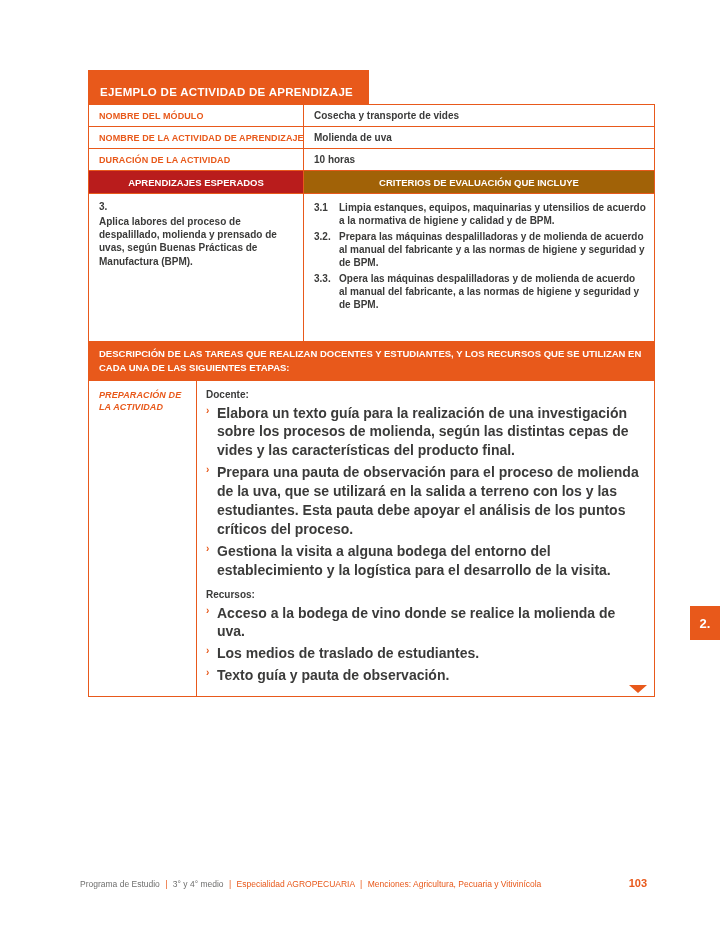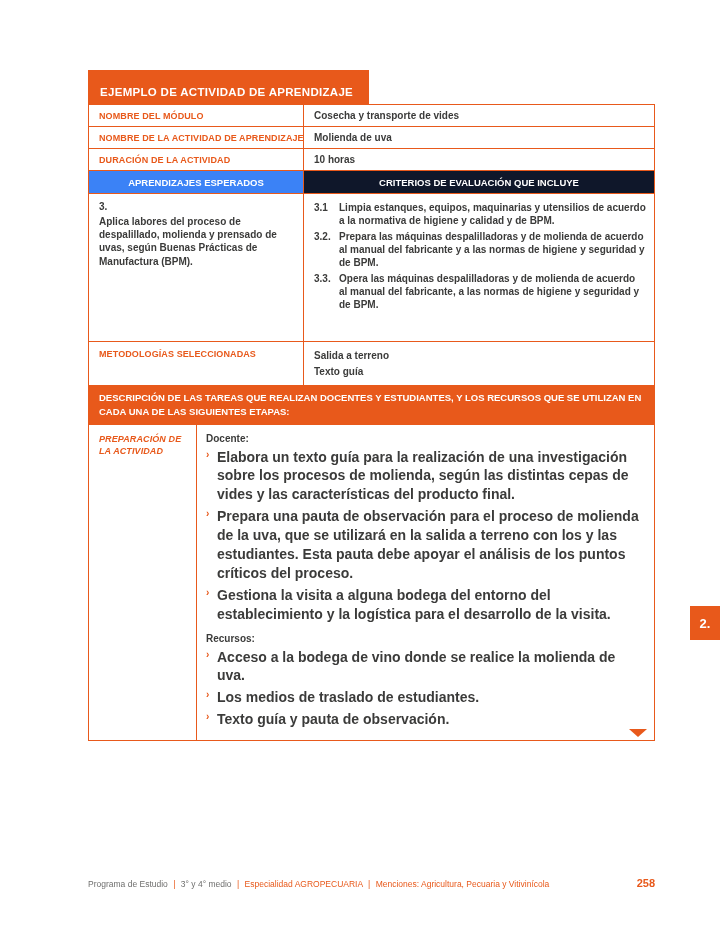--- a/index.html
+++ b/index.html
@@ -38,26 +38,26 @@
   }
   .r-info .cell-label { white-space:nowrap; overflow:hidden; }
   .cell-value {
     flex:1; font-size:10px; font-weight:bold; color:#3B3B3A;
     padding:0 8px 0 10px; display:flex; align-items:center;
   }
 
   
   .r-hdr { height:23px; }
   .hdr-left {
-    width:215px; flex:none; background:#3b82f6; color:#fff;
+    width:215px; flex:none; background:#b91c1c; color:#fff;
     display:flex; align-items:center; justify-content:center;
     font-weight:bold; font-size:9.5px; border-right:1px solid #E8591B;
   }
   .hdr-right {
-    flex:1; background:#0f172a; color:#fff;
+    flex:1; background:#a16207; color:#fff;
     display:flex; align-items:center; justify-content:center;
     font-weight:bold; font-size:9.5px;
   }
 
   
   .r-main { min-height:148px; }
   .r-main .cell-left {
     width:215px; flex:none; border-right:1px solid #E8591B; padding:7px 10px;
   }
   .ae-num { font-weight:bold; font-size:10px; margin-bottom:3px; }
@@ -101,21 +101,21 @@
 
   
   .side-tab {
     position:absolute; right:0; top:606px; width:30px; height:34px;
     background:#E8591B; color:#fff; font-weight:bold; font-size:13px;
     display:flex; align-items:center; justify-content:center;
   }
 
   
   .footer {
-    position:absolute; left:88px; top:877px; width:567px;
+    position:absolute; left:80px; top:877px; width:567px;
     display:flex; justify-content:space-between; align-items:baseline;
   }
   .footer-left { font-size:8.5px; }
   .f-gray { color:#6F6F6E; }
   .f-sep { color:#E8591B; margin:0 3px; }
   .f-orange { color:#E8591B; }
   .page-num { color:#E8591B; font-size:11px; font-weight:bold; }
 </style>
 </head>
 <body>
@@ -160,27 +160,20 @@
           <span class="crit-num">3.2.</span>
           <span class="crit-text">Prepara las máquinas despalilladoras y de molienda de acuerdo al manual del fabricante y a las normas de higiene y seguridad y de BPM.</span>
         </div>
         <div class="crit">
           <span class="crit-num">3.3.</span>
           <span class="crit-text">Opera las máquinas despalilladoras y de molienda de acuerdo al manual del fabricante, a las normas de higiene y seguridad y de BPM.</span>
         </div>
       </div>
     </div>
 
-    <div class="trow r-met">
-      <div class="cell-label">METODOLOGÍAS SELECCIONADAS</div>
-      <div class="met-values">
-        <div>Salida a terreno</div>
-        <div>Texto guía</div>
-      </div>
-    </div>
 
     <div class="banner">DESCRIPCIÓN DE LAS TAREAS QUE REALIZAN DOCENTES Y ESTUDIANTES, Y LOS RECURSOS QUE SE UTILIZAN EN CADA UNA DE LAS SIGUIENTES ETAPAS:</div>
 
     <div class="trow r-prep last">
       <div class="cell-label">PREPARACIÓN DE LA ACTIVIDAD</div>
       <div class="prep-content">
         <div class="sect-heading">Docente:</div>
 
         <div class="bullet">
           <span class="bmark">›</span>
@@ -220,16 +213,16 @@
   <div class="footer">
     <div class="footer-left">
       <span class="f-gray">Programa de Estudio</span>
       <span class="f-sep">|</span>
       <span class="f-gray">3° y 4° medio</span>
       <span class="f-sep">|</span>
       <span class="f-orange">Especialidad AGROPECUARIA</span>
       <span class="f-sep">|</span>
       <span class="f-orange">Menciones: Agricultura, Pecuaria y Vitivinícola</span>
     </div>
-    <div class="page-num">258</div>
+    <div class="page-num">103</div>
   </div>
 
 </div>
 
 </body></html>

